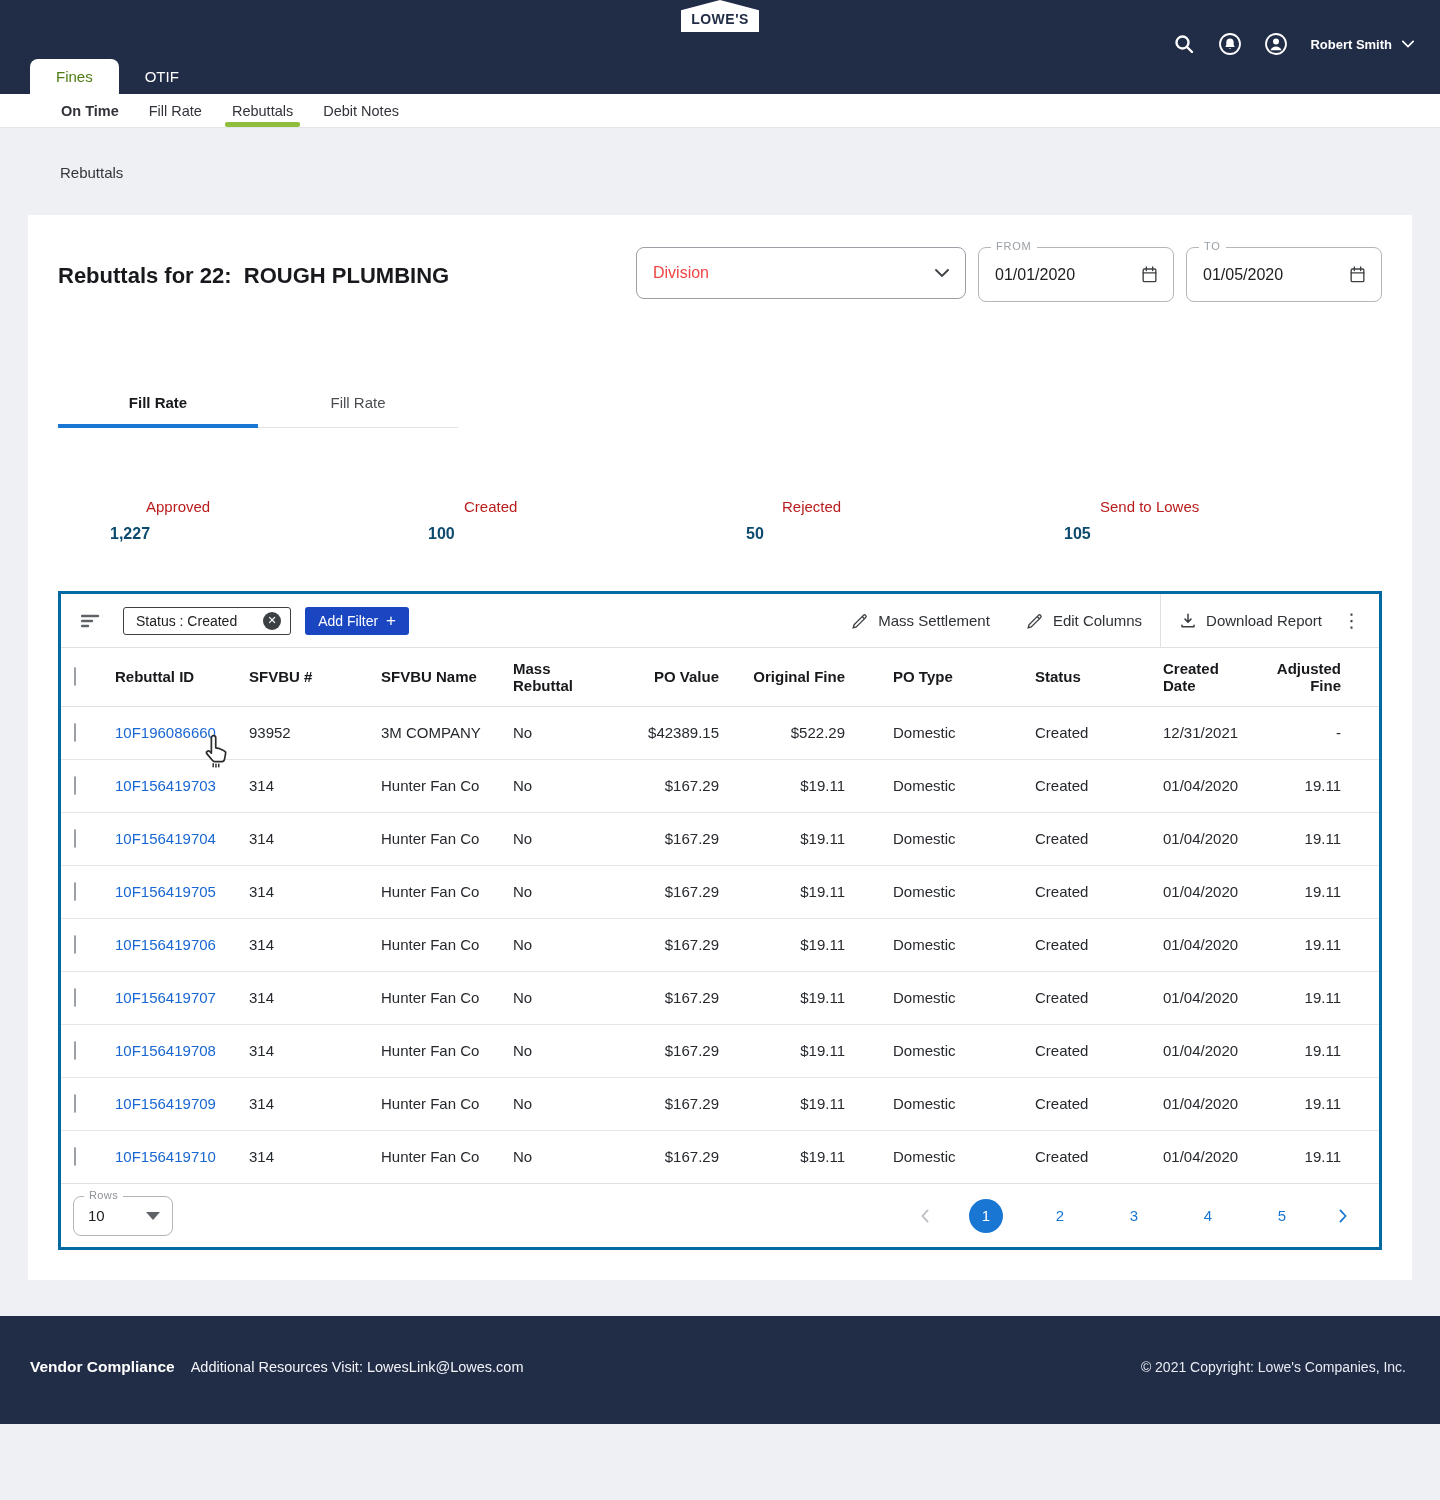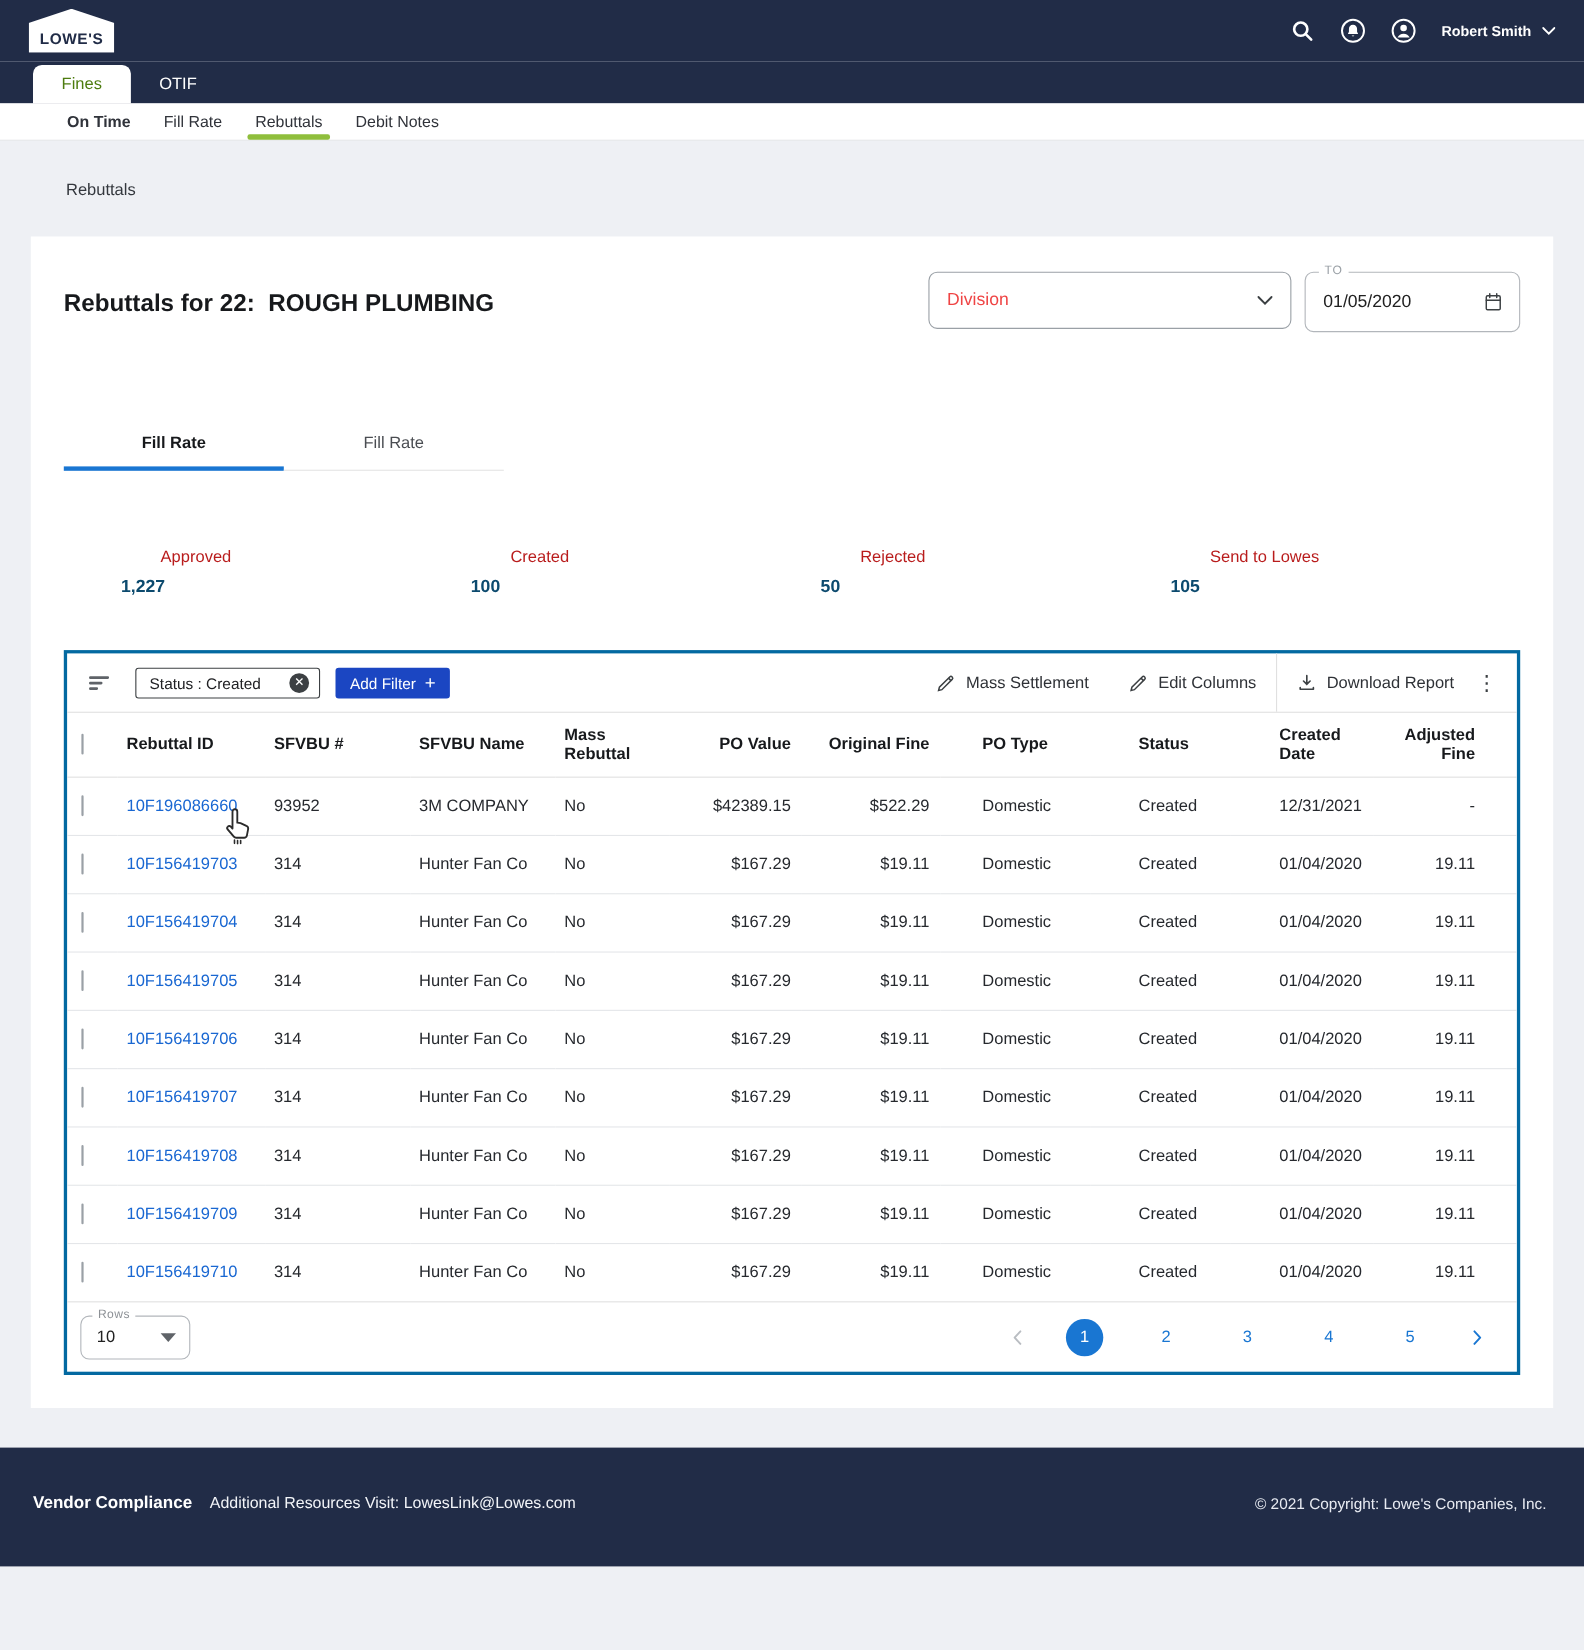--- a/index.html
+++ b/index.html
@@ -7,21 +7,21 @@
   body {
     font-family:"Liberation Sans", sans-serif;
     background:#eef0f4;
     color:#212121;
     min-height:1500px;
     display:flex; flex-direction:column;
   }
   
   .app-header {
     background:#212c47; height:56px;
-    display:flex; align-items:center; padding:0 26px;
+    display:flex; align-items:center; padding:0 26px;flex-direction:column;
   }
   .logo {
     width:78px; height:40px; background:#fff;
     clip-path:polygon(50% 0, 100% 32%, 100% 100%, 0 100%, 0 32%);
     display:flex; align-items:flex-end; justify-content:center;
     padding-bottom:5px;
   }
   .logo span { font-size:14px; font-weight:700; color:#212c47; letter-spacing:.5px; }
   .header-right { margin-left:auto; display:flex; align-items:center; gap:22px;text-align:right; }
   .hicon { width:24px; height:24px; display:flex; align-items:center; justify-content:center; cursor:pointer; }
@@ -192,20 +192,28 @@
 
 <main class="card">
   <div class="card-head">
     <h1 class="page-title">Rebuttals for 22:  ROUGH PLUMBING</h1>
     <div class="filters">
       <div class="select-box">
         <span class="ph">Division</span>
         <svg viewBox="0 0 14 9" fill="none" stroke="#3c4043" stroke-width="1.8" stroke-linecap="round">
             <path d="M1 1.5l6 6 6-6"></path>
           </svg>
+      </div>
+      <div class="date-field">
+        <span class="legend">FROM</span>
+        <span class="date-value">01/01/2020</span>
+        <svg viewBox="0 0 24 24" fill="none" stroke="#3c4043" stroke-width="1.7" stroke-linecap="round">
+          <rect x="4" y="5" width="16" height="16" rx="1.5"></rect>
+            <path d="M8 2.5V7M16 2.5V7M4 10h16"></path>
+        </svg>
       </div>
       <div class="date-field">
         <span class="legend">TO</span>
         <span class="date-value">01/05/2020</span>
         <svg viewBox="0 0 24 24" fill="none" stroke="#3c4043" stroke-width="1.7" stroke-linecap="round">
           <rect x="4" y="5" width="16" height="16" rx="1.5"></rect>
             <path d="M8 2.5V7M16 2.5V7M4 10h16"></path>
         </svg>
       </div>
     </div>

